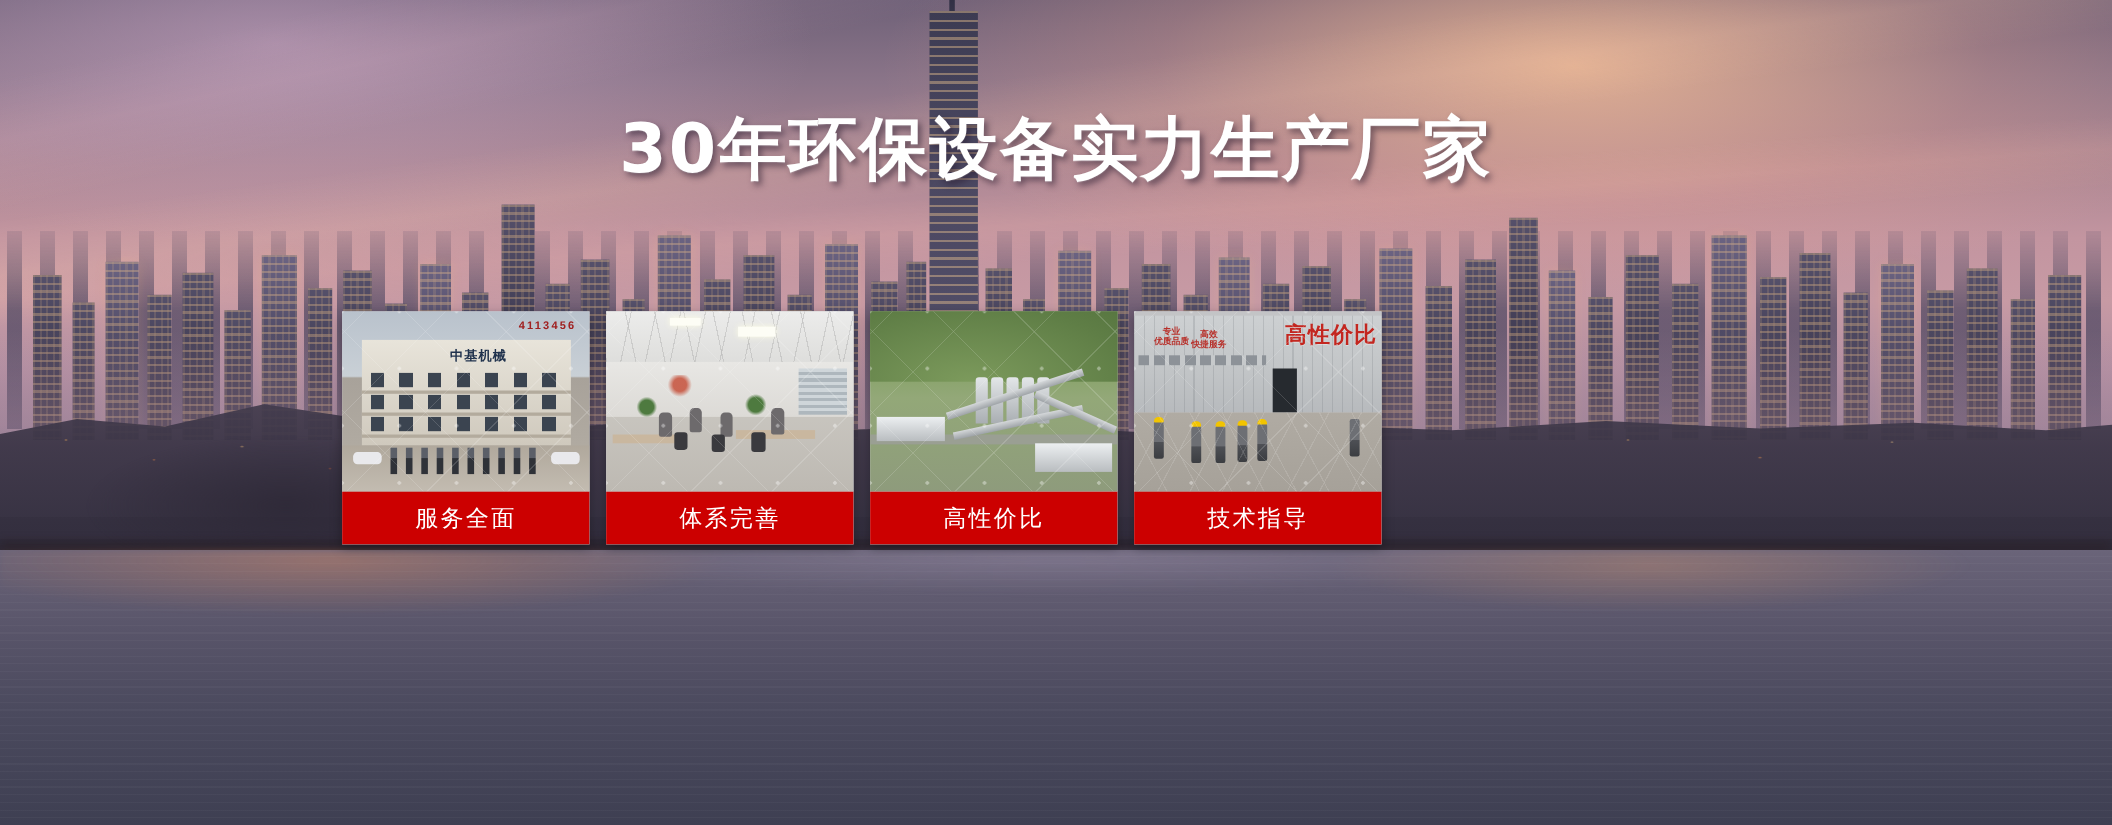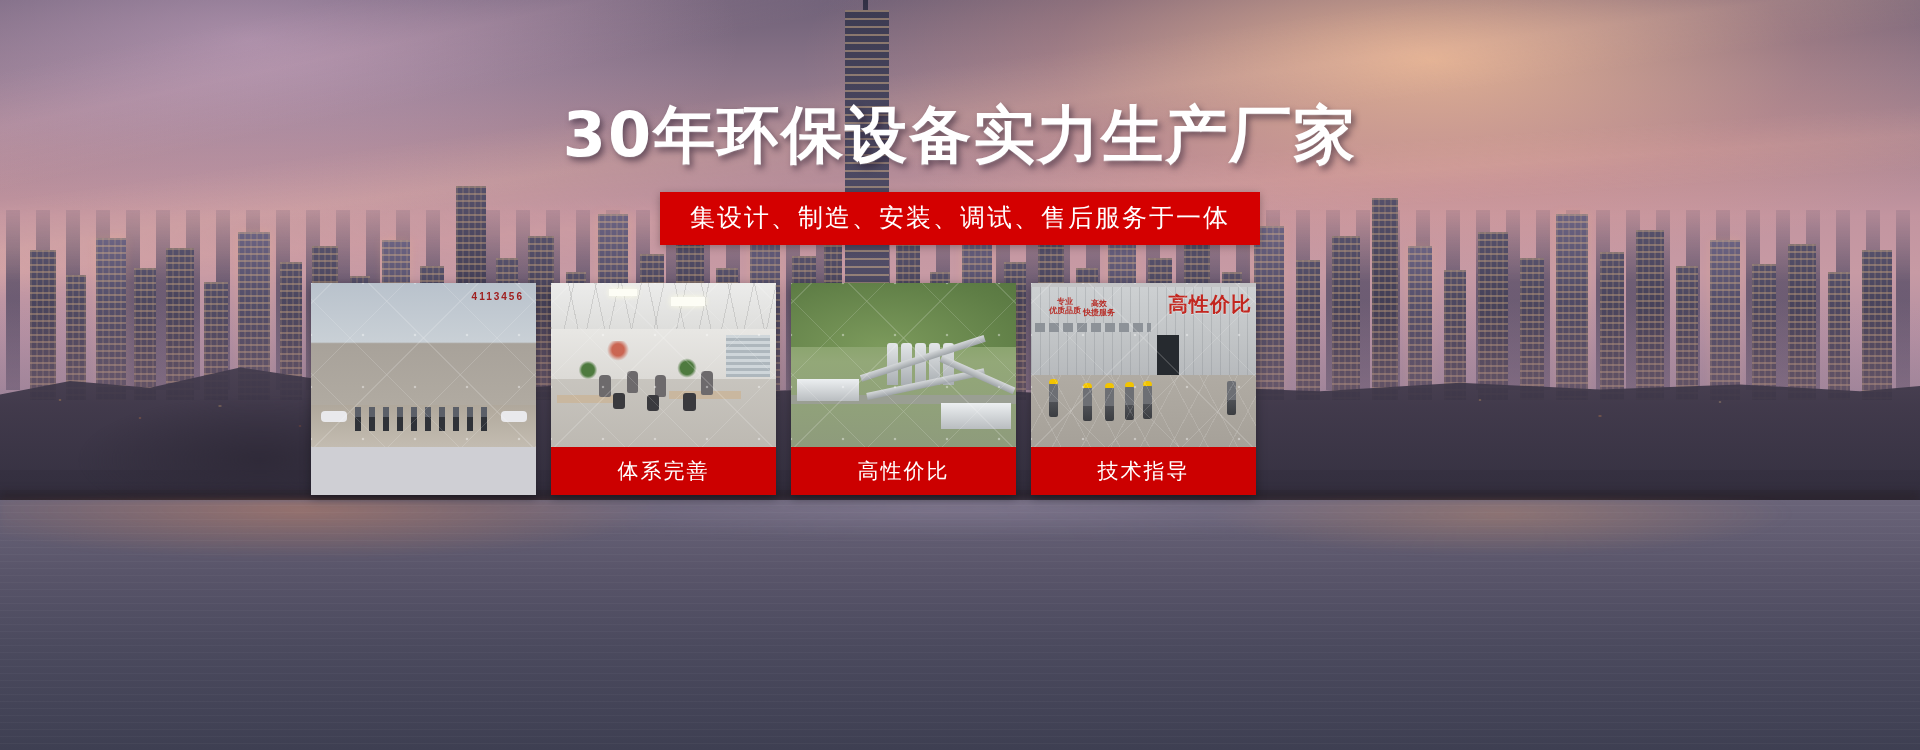--- a/index.html
+++ b/index.html
@@ -407,45 +407,54 @@
     <div class="shoreline"></div>
     <div class="water"></div>
     <div class="water-glow"></div>
     <div class="water-ripples"></div>
   </div>
 
   <div class="content">
 
     <div class="headline">30年环保设备实力生产厂家</div>
 
-    <div class="subbar">集设计、制造、安装、调试、售后服务于一体</div>
 
     <div class="cards">
 
       <div class="card">
         <div class="card-photo">
           <div class="p1">
+            <div class="bld">
+              <div class="sign">中基机械</div>
+              <div class="winrow" style="top:30px;"></div>
+              <div class="fl" style="top:46px;"></div>
+              <div class="winrow" style="top:50px;"></div>
+              <div class="fl" style="top:66px;"></div>
+              <div class="winrow" style="top:70px;"></div>
+              <div class="fl" style="top:86px;"></div>
+            </div>
             <div class="num">4113456</div>
             <div class="plaza"></div>
             <div class="car" style="left:10px;"></div>
             <div class="car" style="left:190px;"></div>
             <div class="person" style="left:44px;"></div>
             <div class="person" style="left:58px;"></div>
             <div class="person" style="left:72px;"></div>
             <div class="person" style="left:86px;"></div>
             <div class="person" style="left:100px;"></div>
             <div class="person" style="left:114px;"></div>
             <div class="person" style="left:128px;"></div>
             <div class="person" style="left:142px;"></div>
             <div class="person" style="left:156px;"></div>
             <div class="person" style="left:170px;"></div>
           </div>
           <div class="wm"></div>
           <div class="wm-dots"></div>
         </div>
+        <div class="card-label">服务全面</div>
       </div>
 
       <div class="card">
         <div class="card-photo">
           <div class="p3">
             <div class="ceil"></div>
             <div class="ceilgrid"></div>
             <div class="panel" style="left:120px;top:14px;width:34px;height:9px;"></div>
             <div class="panel" style="left:58px;top:6px;width:28px;height:7px;"></div>
             <div class="wall"></div>

